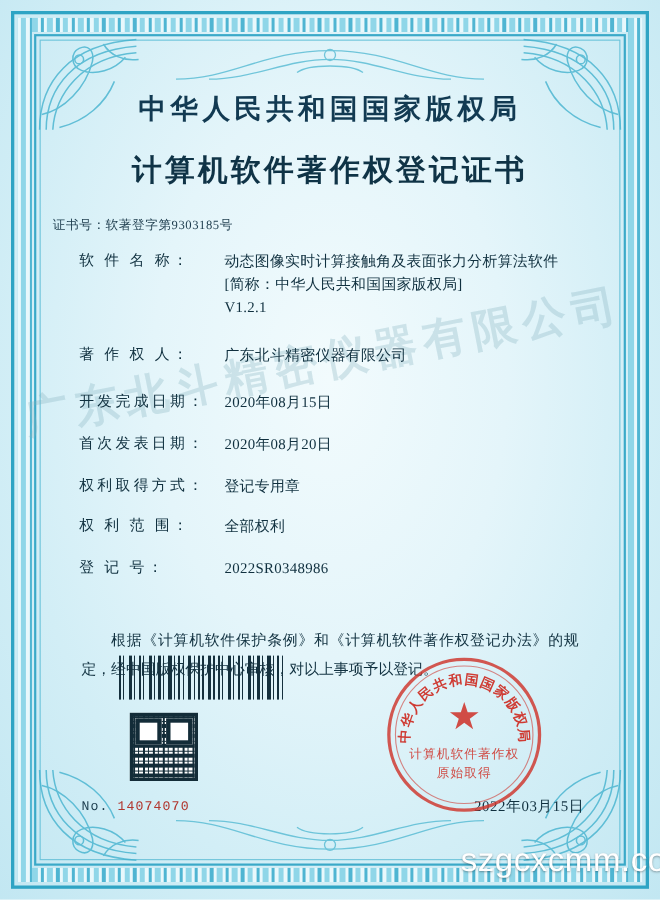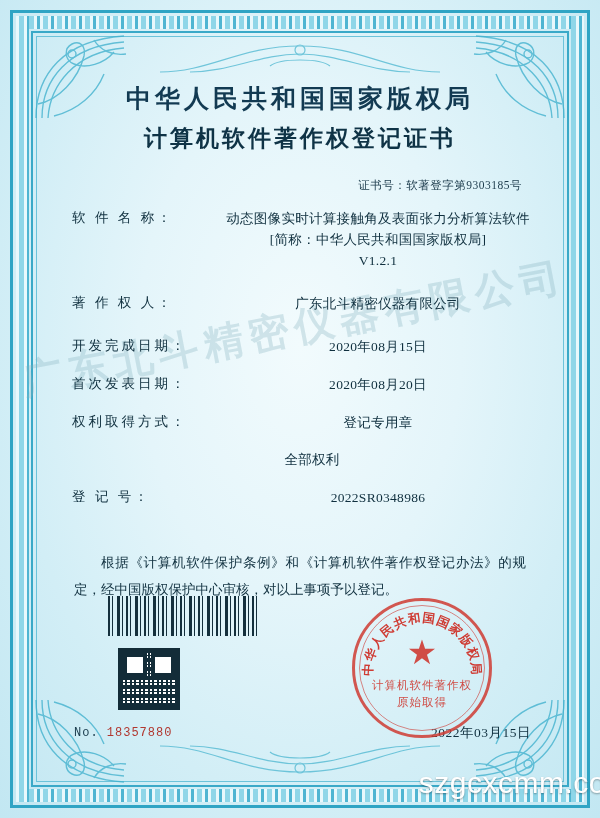--- a/index.html
+++ b/index.html
@@ -125,29 +125,28 @@
     text-align: center;
     font-size: 25px;
     font-weight: 700;
     letter-spacing: 4px;
     color: #123a52;
     margin-top: 22px;
     font-family: "DejaVu Serif", "Liberation Serif", serif;
   }
   .title-sub {
     text-align: center;
-    font-size: 23px;
+    font-size: 27px;
     font-weight: 700;
     letter-spacing: 3px;
     color: #0f3346;
-    margin-top: 8px;
+    margin-top: 22px;
     font-family: "DejaVu Serif", "Liberation Serif", serif;
   }
   .cert-no {
-    text-align: right;
     font-size: 11.5px;
     color: #1c3b4c;
     margin-top: 24px;
     padding-right: 30px;
     letter-spacing: 0.5px;
   }
 
   .fields {
     margin-top: 16px;
     padding-left: 24px;
@@ -165,21 +164,20 @@
     flex: 0 0 112px;
     letter-spacing: 3px;
     font-size: 13.5px;
     white-space: nowrap;
   }
   .field-value {
     flex: 1;
     font-size: 13.5px;
     line-height: 1.55;
     letter-spacing: 0.3px;
-    text-align: center;
   }
   .field-value .line2 { display:block; }
   .field-row.gap-top { margin-top: 22px; }
 
   .statement {
     margin-top: 40px;
     padding: 0 26px 0 26px;
     font-size: 13.5px;
     line-height: 2.0;
     color: #10303f;
@@ -428,20 +426,21 @@
         <div class="field-label">首次发表日期：</div>
         <div class="field-value">2020年08月20日</div>
       </div>
 
       <div class="field-row">
         <div class="field-label">权利取得方式：</div>
         <div class="field-value">登记专用章</div>
       </div>
 
       <div class="field-row">
+        <div class="field-label">权 利 范 围：</div>
         <div class="field-value">全部权利</div>
       </div>
 
       <div class="field-row">
         <div class="field-label">登 记 号：</div>
         <div class="field-value">2022SR0348986</div>
       </div>
 
     </div>
 
@@ -450,21 +449,21 @@
     </div>
   </div>
 
   <div class="codes">
     <div class="barcode"></div>
     <div class="qr"></div>
   </div>
 
   <div class="serial">
     <span>No.</span>
-    <span class="num">18357880</span>
+    <span class="num">14074070</span>
   </div>
 
   <div class="issue-date">2022年03月15日</div>
 
   <div class="seal">
     <div class="ring"></div>
     <div class="ring2"></div>
     <svg width="140" height="140" viewBox="0 0 140 140">
       <defs>
         <path id="sealArc" d="M 20,74 A 50,50 0 0 1 120,74"></path>

